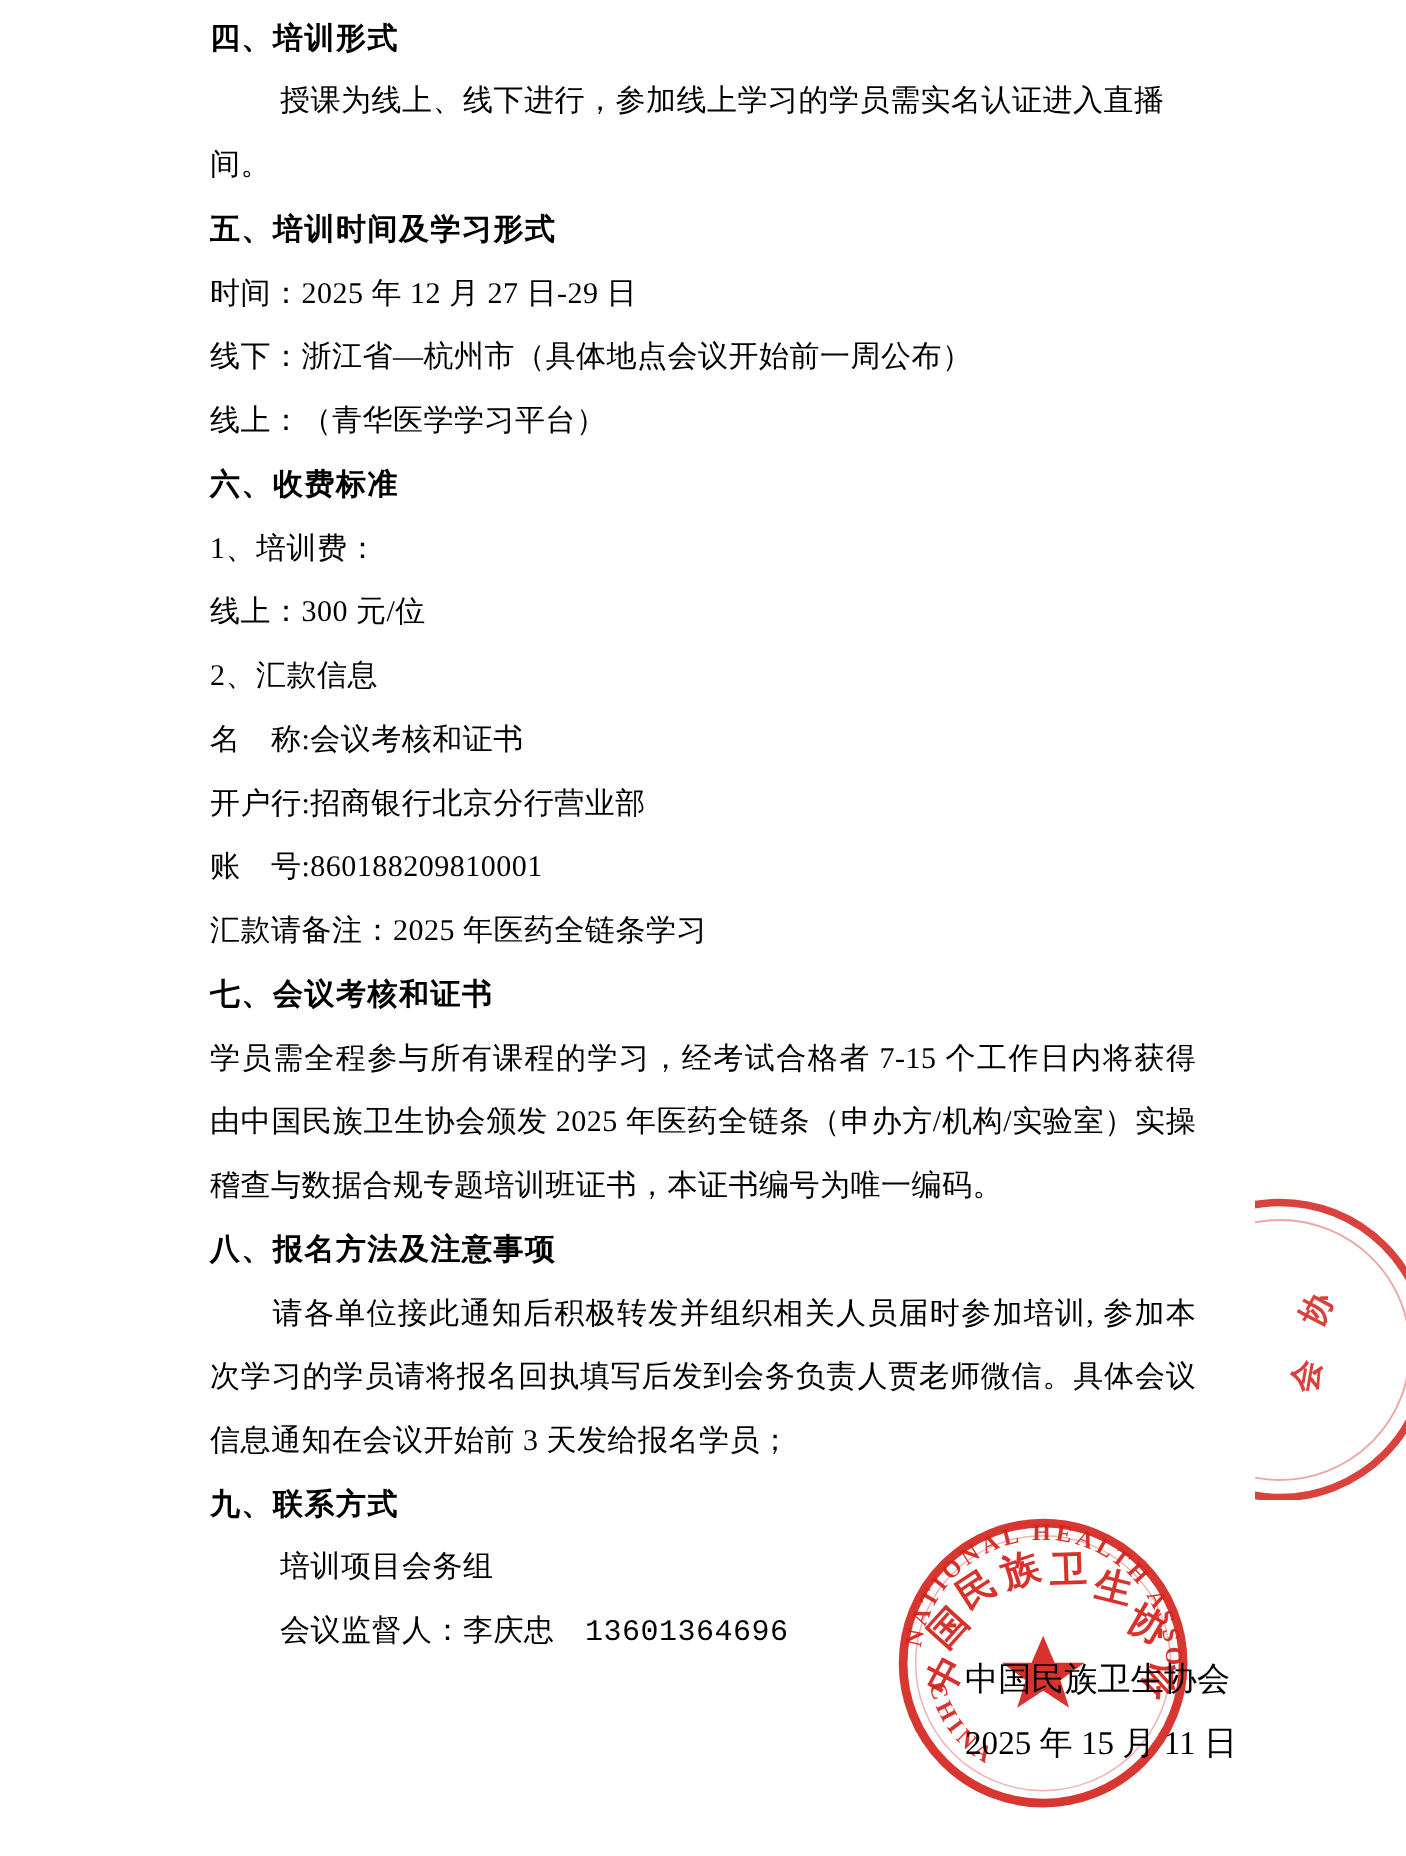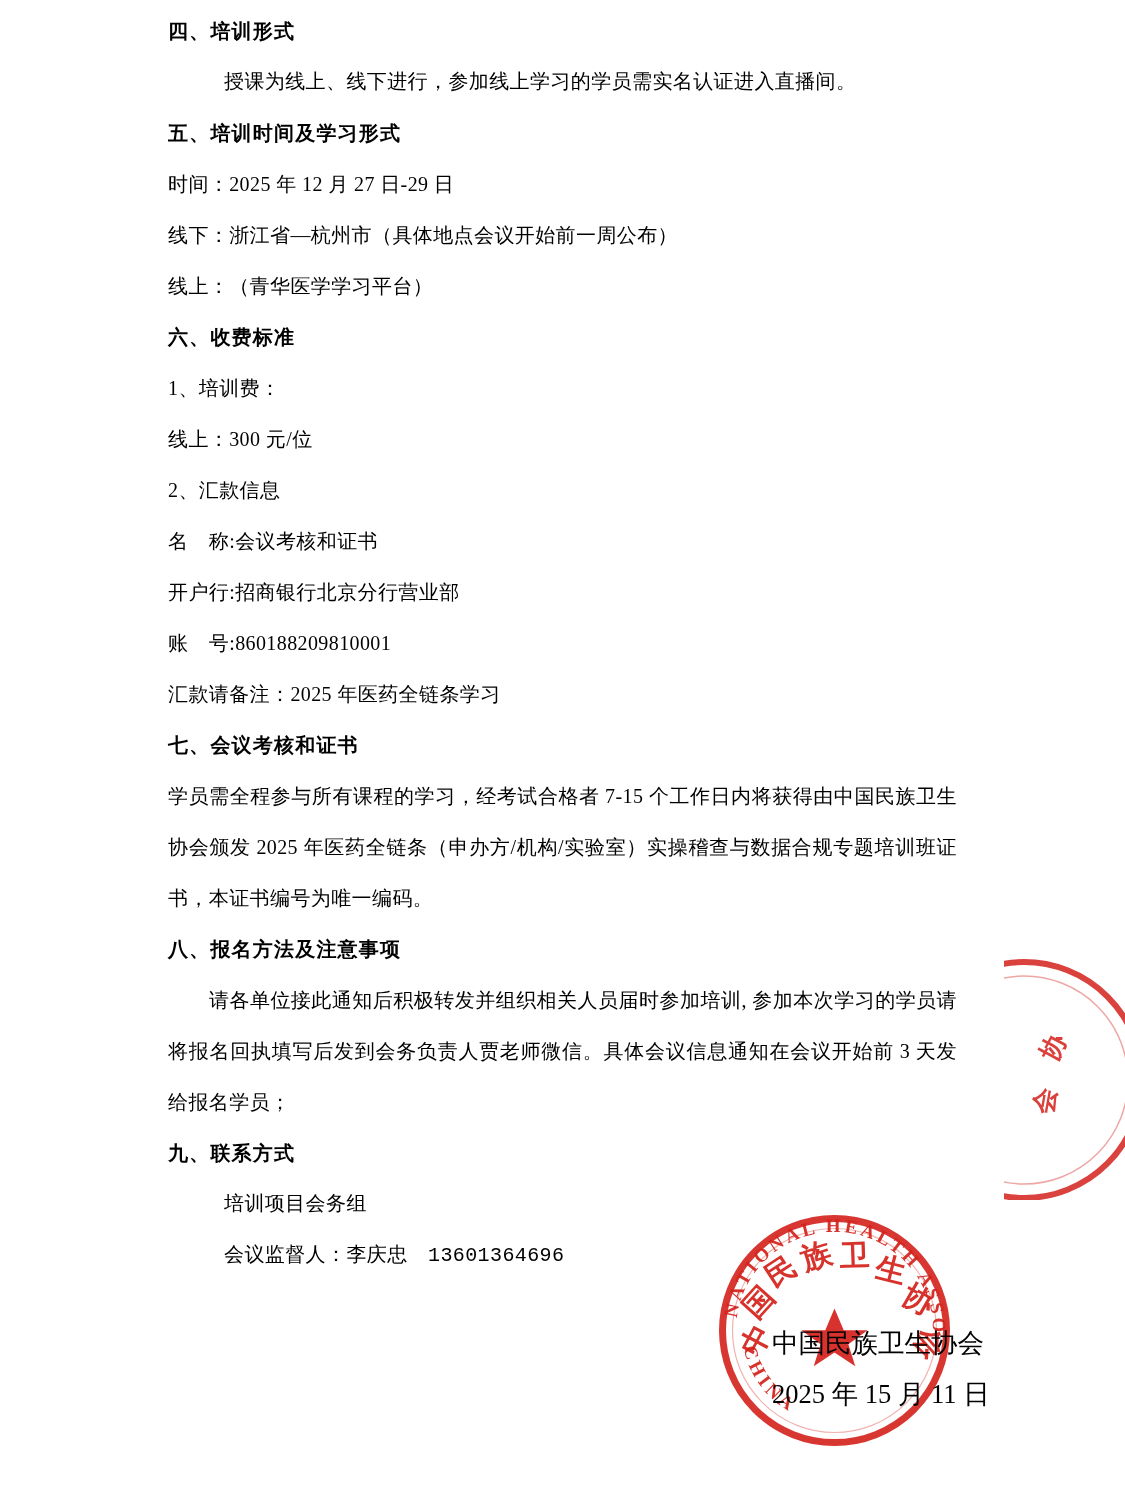--- a/index.html
+++ b/index.html
@@ -22,21 +22,21 @@
     box-sizing: border-box;
     padding: 0 168px 0 168px;
   }
   .doc-body {
     position: relative;
     padding-top: 6px;
     z-index: 2;
   }
   p {
     margin: 0;
-    font-size: 20px;
+    font-size: 24px;
     line-height: 51px;
     letter-spacing: 0.4px;
     white-space: pre-wrap;
   }
   .heading {
     font-weight: bold;
     letter-spacing: 1.2px;
   }
   .indent1 {
     text-indent: 56px;

